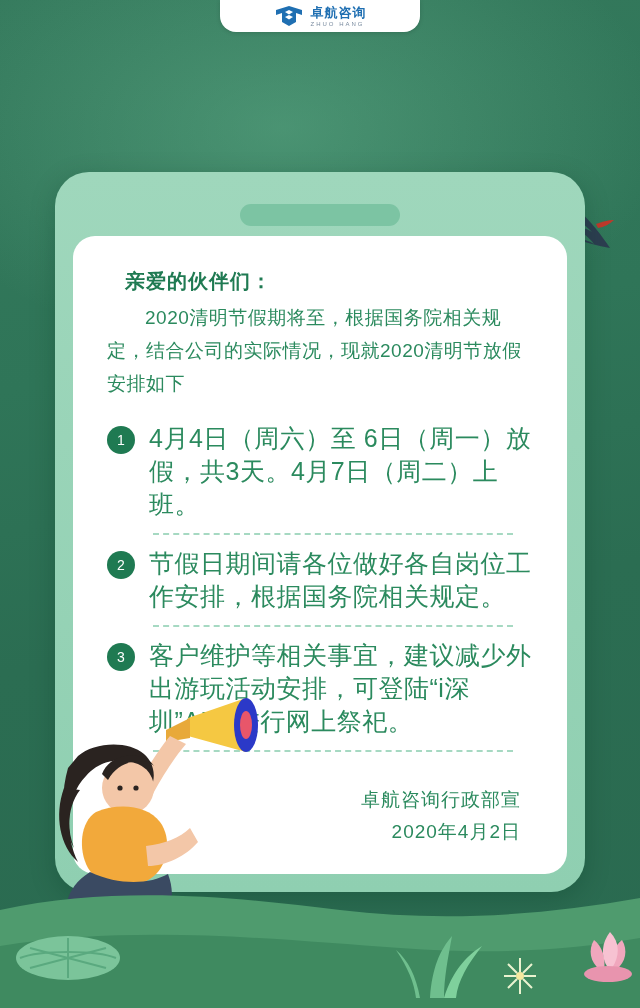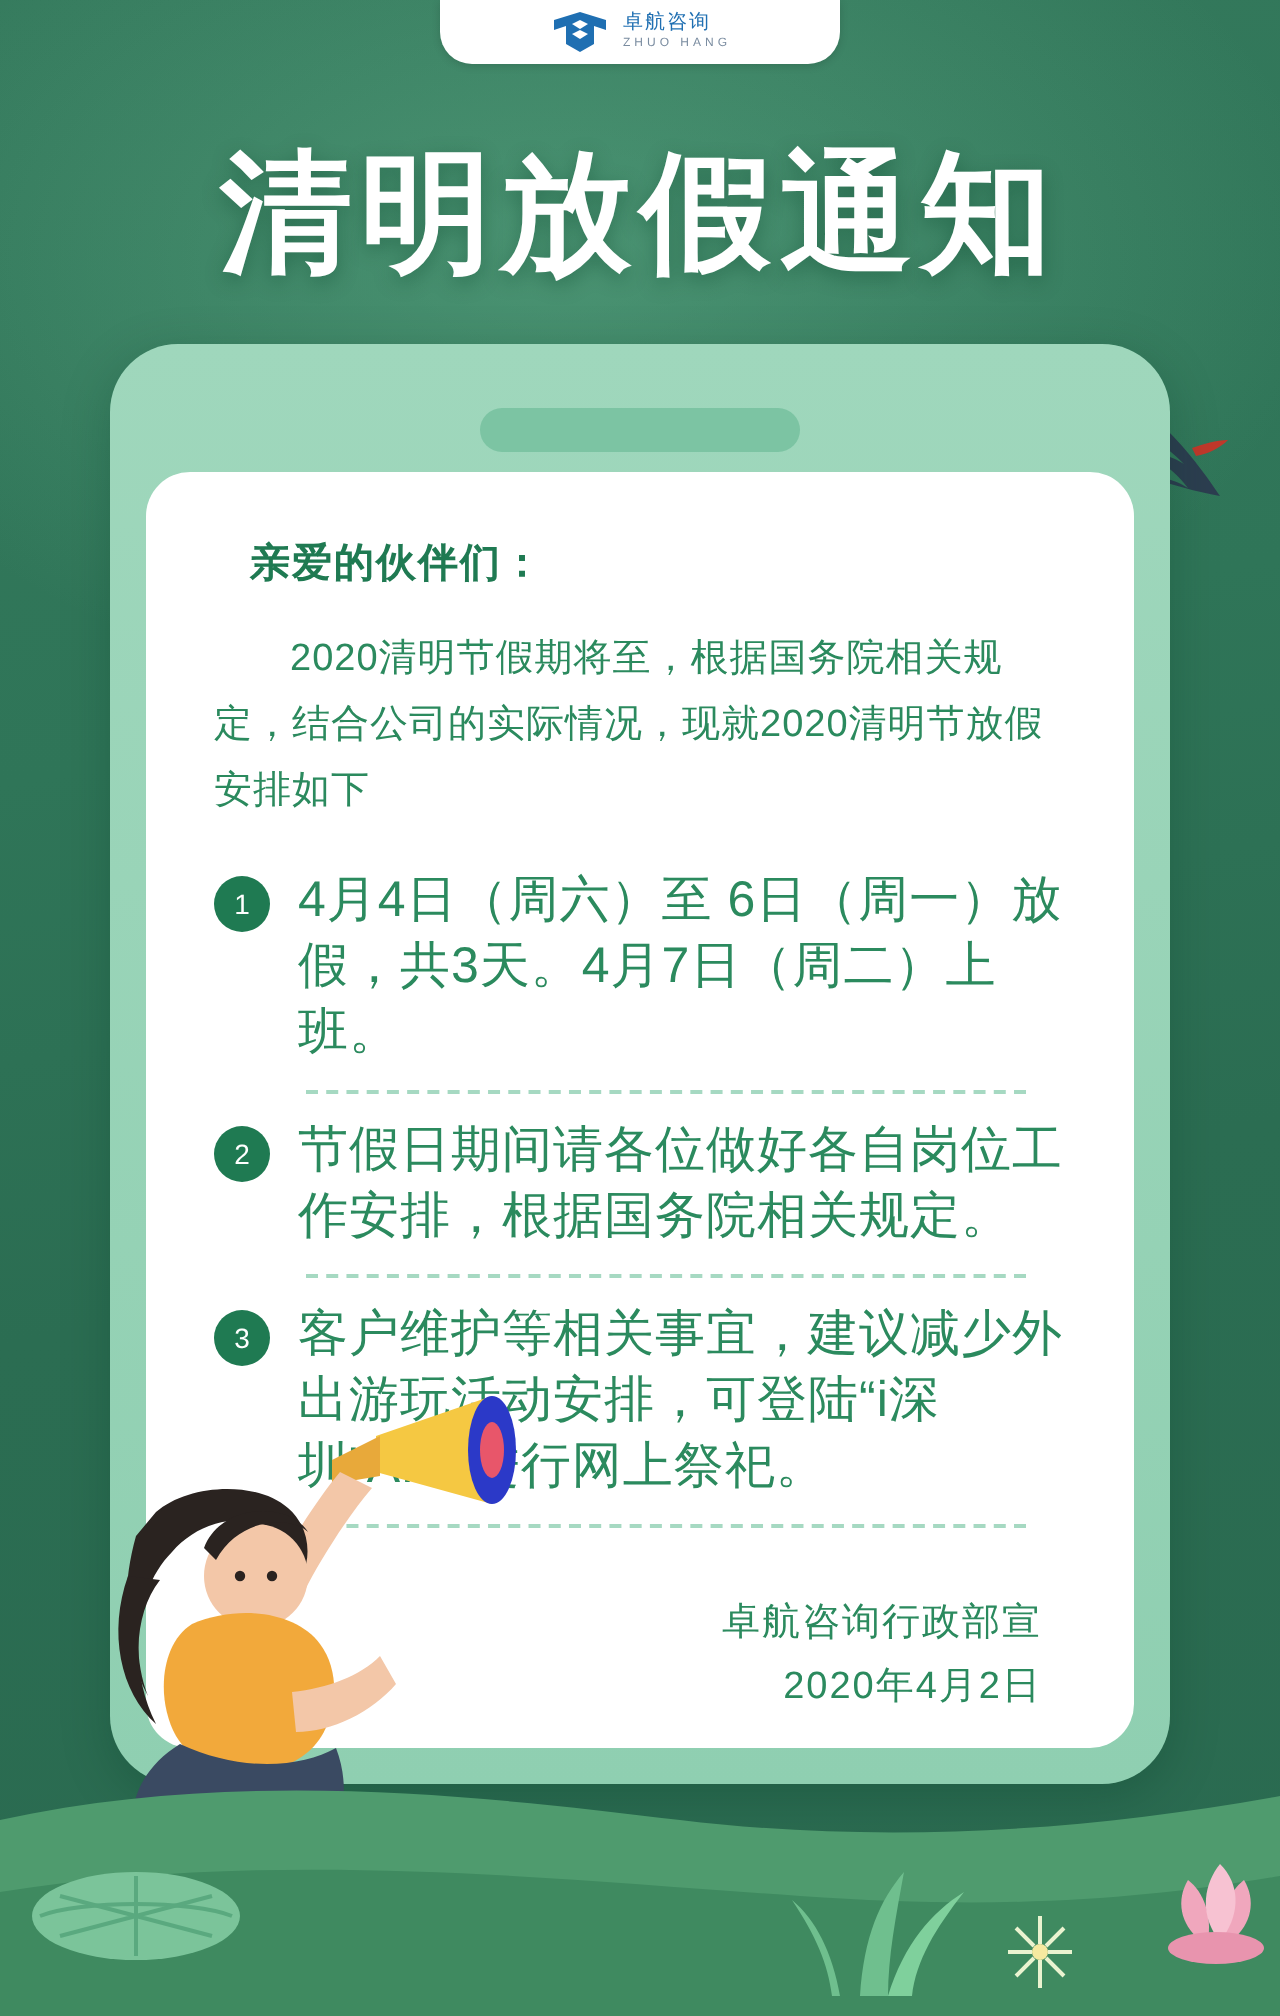--- a/index.html
+++ b/index.html
@@ -51,22 +51,22 @@
     width: 30px;
     height: 22px;
     display: block;
   }
   .logo-text {
     display: flex;
     flex-direction: column;
     line-height: 1;
   }
   .logo-cn {
-    font-size: 10px;
-    font-weight: normal;
+    font-size: 13px;
+    font-weight: bold;
     color: #1f6fb2;
     letter-spacing: 1px;
   }
   .logo-en {
     font-size: 6px;
     color: #7a8ca0;
     letter-spacing: 2px;
     margin-top: 2px;
   }
 
@@ -118,21 +118,21 @@
   }
   .screen-inner {
     padding: 22px 30px 0 34px;
     box-sizing: border-box;
   }
   .greeting {
     font-size: 20px;
     font-weight: bold;
     color: #1f7a52;
     letter-spacing: 1px;
-    margin: 10px 0 18px 18px;
+    margin: 10px 0 6px 18px;
   }
   .intro {
     font-size: 19px;
     line-height: 33px;
     color: #2b8a5e;
     text-indent: 38px;
     margin: 0 4px 0 0;
     letter-spacing: 0.5px;
   }
   .items {
@@ -216,21 +216,20 @@
       <path d="M4 10 L30 2 L56 10 L56 20 L44 16 L44 34 L30 42 L16 34 L16 16 L4 20 Z" fill="#1f6fb2"></path>
       <path d="M22 14 L30 10 L38 14 L30 19 Z" fill="#ffffff"></path>
       <path d="M22 24 L30 20 L38 24 L30 29 Z" fill="#ffffff"></path>
     </svg>
     <span class="logo-text">
       <span class="logo-cn">卓航咨询</span>
       <span class="logo-en">ZHUO HANG</span>
     </span>
   </div>
 
-  <div class="title">清明放假通知</div>
 
   <svg class="swallow" viewBox="0 0 60 44">
     <path d="M4 6 C16 10 26 18 34 26 C28 22 20 20 14 21 C22 24 30 30 36 38 C30 34 22 32 16 33 C28 36 40 40 52 42 C44 30 32 14 20 4 Z" fill="#2c3e50"></path>
     <path d="M38 18 C44 16 50 14 56 14 C52 18 46 21 40 22 Z" fill="#c0392b"></path>
   </svg>
 
   <div class="phone">
     <div class="phone-speaker"></div>
     <div class="screen">
       <div class="screen-inner">

